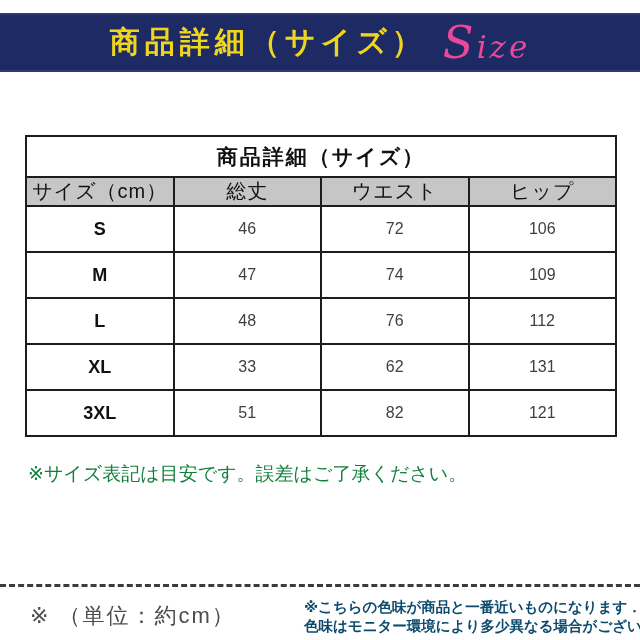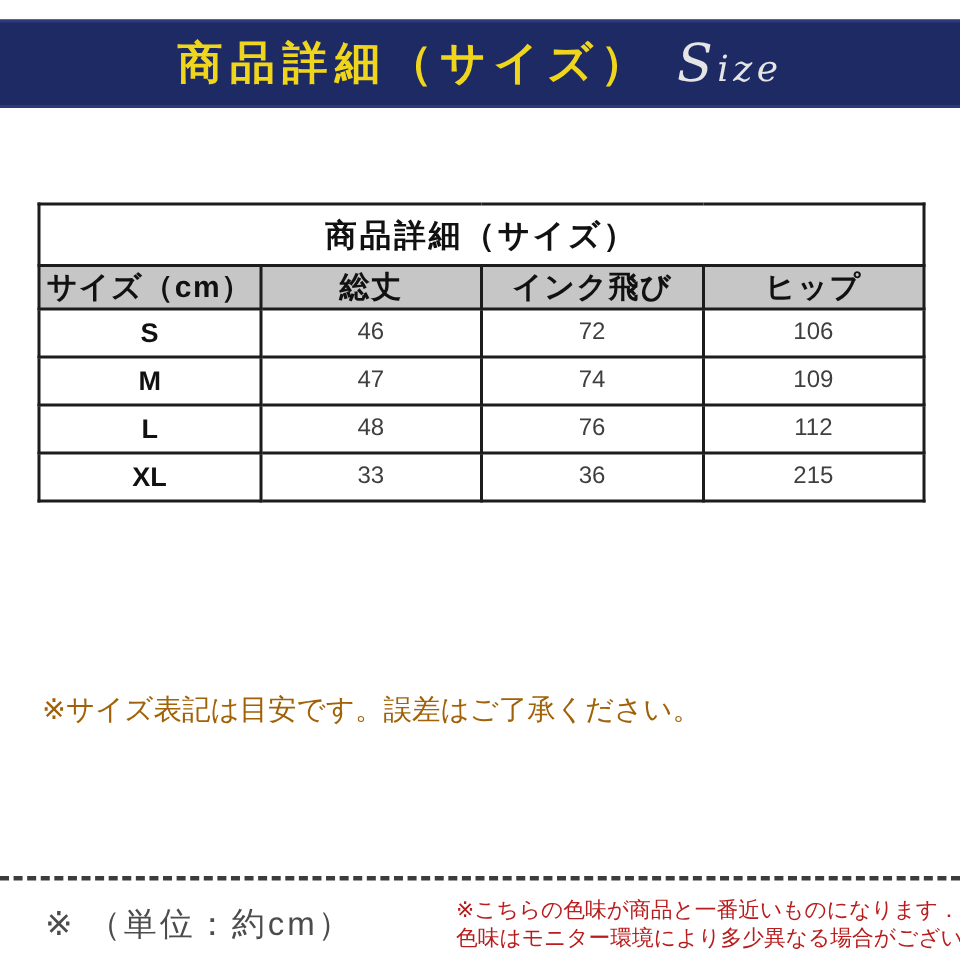--- a/index.html
+++ b/index.html
@@ -25,24 +25,24 @@
   }
   .banner-title-ja {
     color: #f0d51d;
     font-size: 30px;
     font-weight: bold;
     letter-spacing: 5px;
     white-space: nowrap;
   }
   .banner-title-en {
     display: inline-block;
-    color: #e5e5e5;
+    color: #ec4899;
     font-family: "DejaVu Serif", serif;
     font-style: italic;
-    font-size: 24px;
+    font-size: 31px;
     margin-left: 16px;
     letter-spacing: 3px;
     white-space: nowrap;
   }
   .banner-title-en::first-letter {
     font-size: 1.45em;
   }
 
   
   .size-table {
@@ -62,44 +62,44 @@
     height: 41px;
     font-size: 21px;
     font-weight: bold;
     letter-spacing: 2px;
     background: #ffffff;
   }
   .size-table .col-header {
     height: 27px;
     background: #c6c6c6;
     font-size: 20px;
-    font-weight: bold;
+    font-weight: normal;
     letter-spacing: 1px;
     text-align: center;
   }
   .size-table .size-cell {
     height: 32px;
     font-size: 18px;
     font-weight: bold;
   }
   .size-table .value-cell {
-    height: 32px;
+    height: 46px;
     font-size: 16px;
     font-weight: normal;
     color: #3f3f3f;
   }
 
   
   .notes {
     position: absolute;
     top: 461px; left: 28px;
     width: 588px;
     font-size: 19px;
     line-height: 25px;
-    color: #a16207;
+    color: #15803d;
   }
 
   
   .divider {
     position: absolute;
     top: 584px; left: 0;
     width: 640px;
     border-top: 3px dashed #3c3c3c;
   }
 
@@ -110,43 +110,43 @@
     font-size: 22px;
     color: #4c4c4c;
     letter-spacing: 2px;
     white-space: nowrap;
   }
   .color-note {
     position: absolute;
     top: 598px; left: 304px;
     width: 330px;
     font-size: 14.5px;
-    font-weight: normal;
+    font-weight: bold;
     line-height: 19px;
-    color: #b91c1c;
+    color: #0c4a6e;
     white-space: nowrap;
   }
 </style>
 </head>
 <body>
 
 <div class="banner">
   <span class="banner-title-ja">商品詳細（サイズ）</span>
   <span class="banner-title-en">Size</span>
 </div>
 
 <table class="size-table">
   <tbody>
     <tr>
       <th class="tbl-title-cell" colspan="4">商品詳細（サイズ）</th>
     </tr>
     <tr>
       <th class="col-header">サイズ（cm）</th>
       <th class="col-header">総丈</th>
-      <th class="col-header">インク飛び</th>
+      <th class="col-header">ウエスト</th>
       <th class="col-header">ヒップ</th>
     </tr>
     <tr>
       <td class="size-cell">S</td>
       <td class="value-cell">46</td>
       <td class="value-cell">72</td>
       <td class="value-cell">106</td>
     </tr>
     <tr>
       <td class="size-cell">M</td>
@@ -156,22 +156,28 @@
     </tr>
     <tr>
       <td class="size-cell">L</td>
       <td class="value-cell">48</td>
       <td class="value-cell">76</td>
       <td class="value-cell">112</td>
     </tr>
     <tr>
       <td class="size-cell">XL</td>
       <td class="value-cell">33</td>
-      <td class="value-cell">36</td>
-      <td class="value-cell">215</td>
+      <td class="value-cell">62</td>
+      <td class="value-cell">131</td>
+    </tr>
+    <tr>
+      <td class="size-cell">3XL</td>
+      <td class="value-cell">51</td>
+      <td class="value-cell">82</td>
+      <td class="value-cell">121</td>
     </tr>
   </tbody>
 </table>
 
 <div class="notes">
   <div>※サイズ表記は目安です。誤差はご了承ください。</div>
 </div>
 
 <div class="divider"></div>
 

